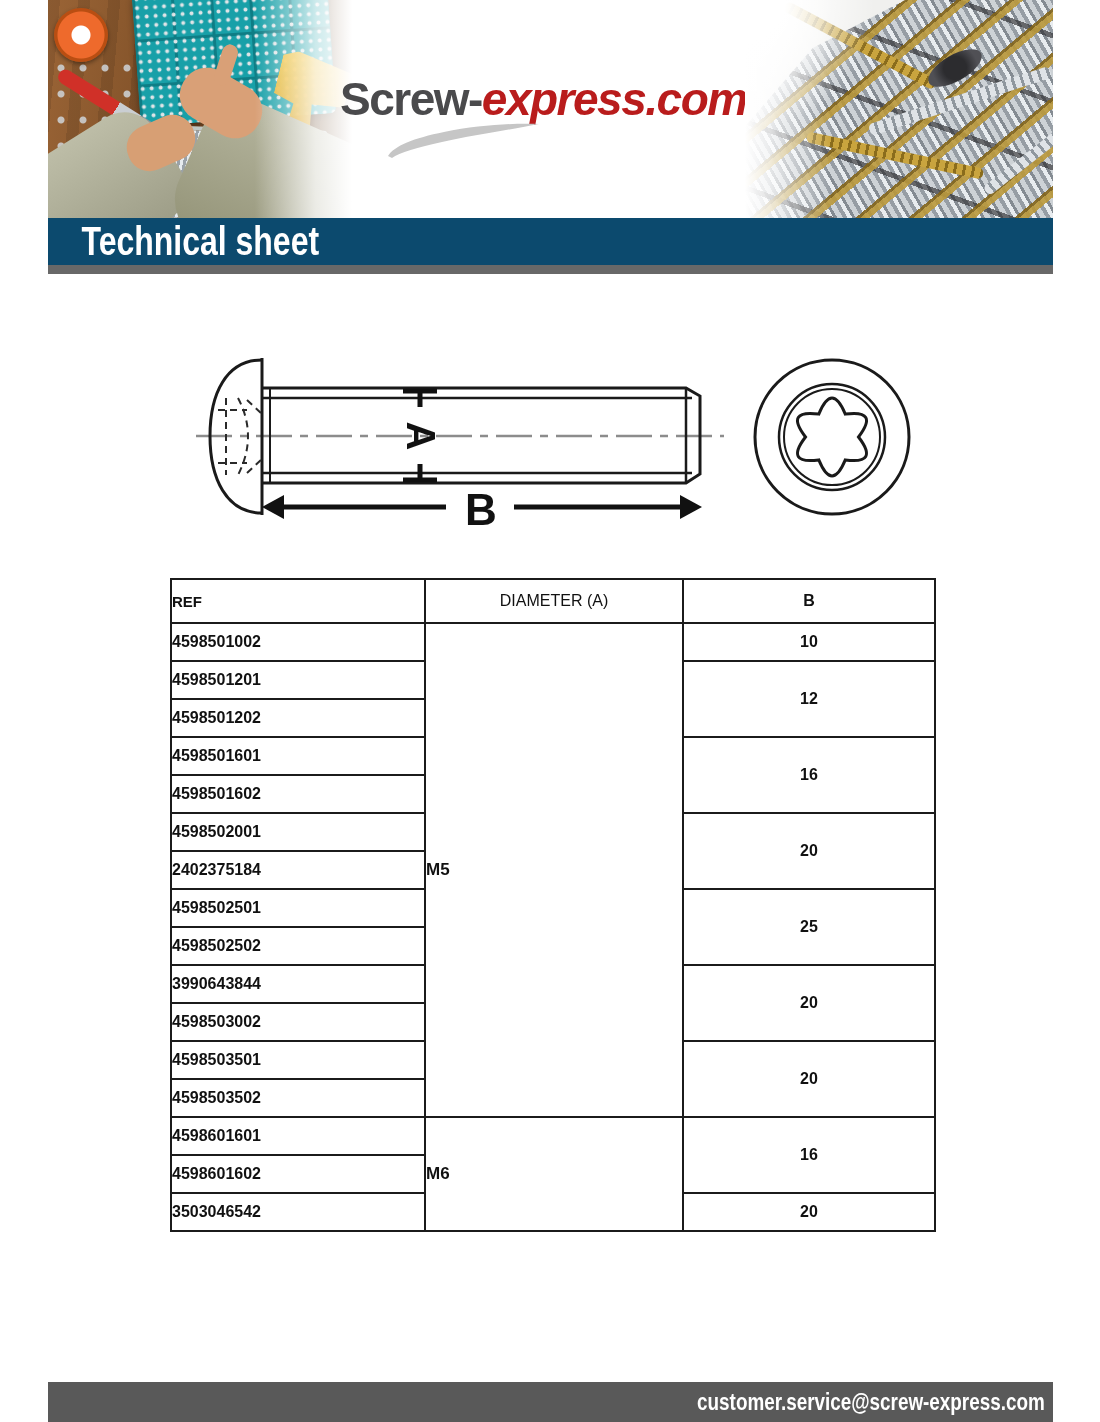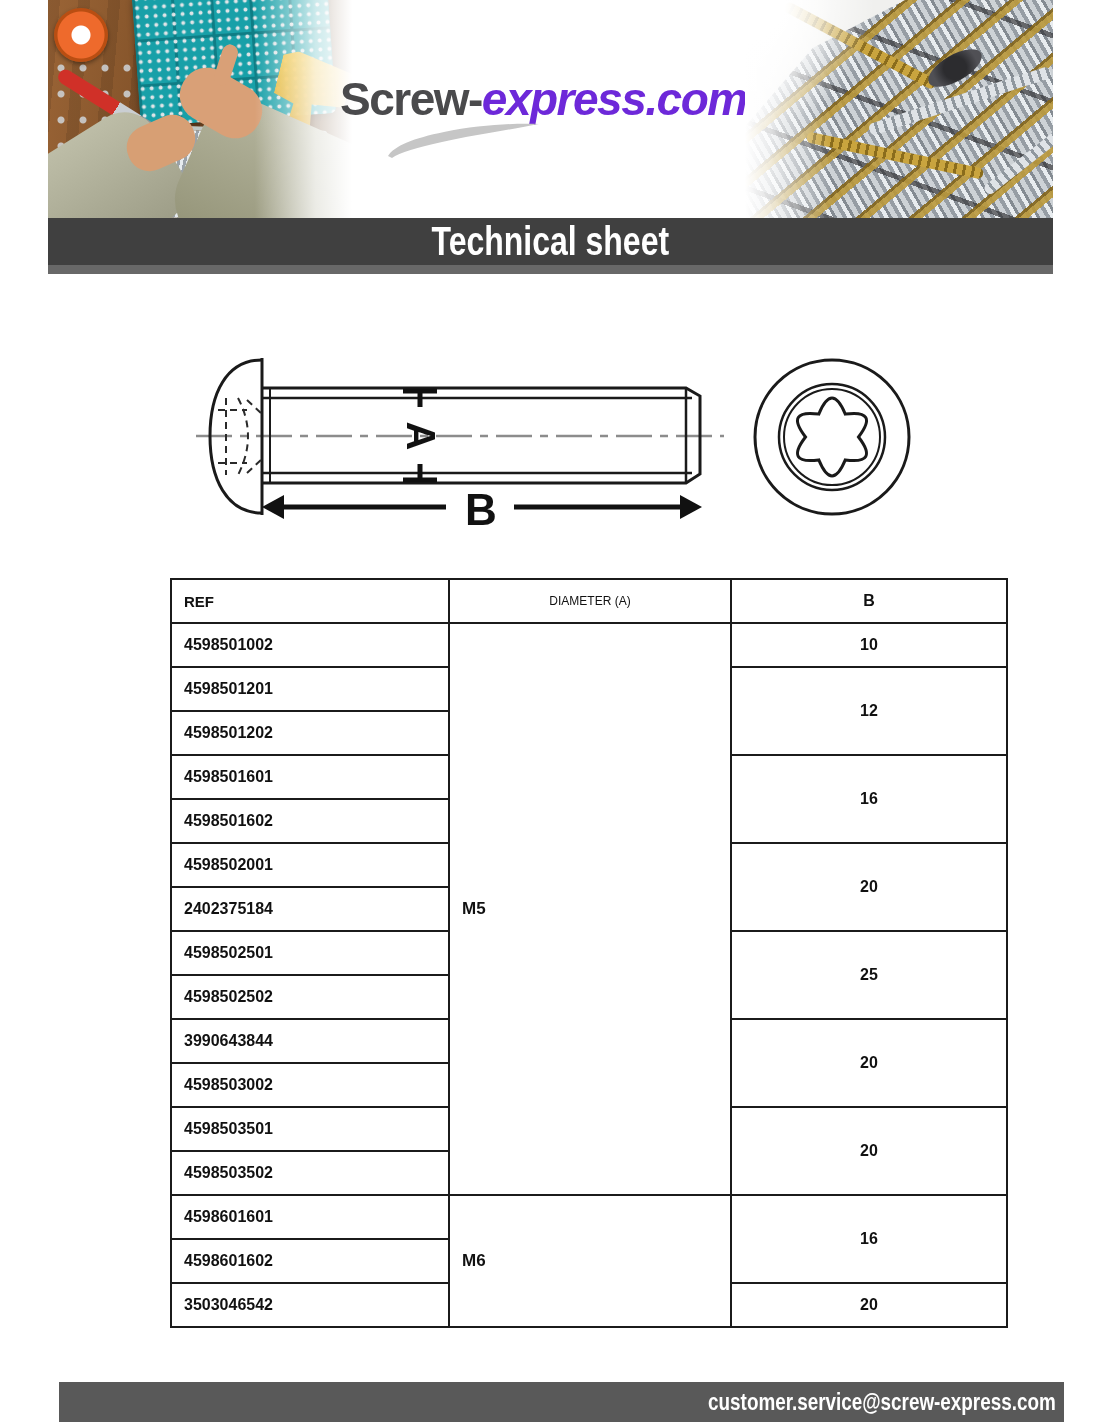--- a/index.html
+++ b/index.html
@@ -81,48 +81,48 @@
     background:repeating-linear-gradient(90deg,#dfe3e7 0 6px,#8f979e 6px 9px);}
   .pr-fade{left:0;top:0;width:100%;height:100%;
     background:
       radial-gradient(circle at 0% 0%,#fff 0 40px,rgba(255,255,255,.65) 80px,rgba(255,255,255,0) 130px),
       linear-gradient(90deg,#fff 0%,rgba(255,255,255,.8) 8%,rgba(255,255,255,0) 28%);}
 
   
   .logo{position:absolute;left:292px;top:72px;white-space:nowrap;
     font-size:46px;font-weight:bold;letter-spacing:-1.5px;}
   .logo .p1{color:#4a4a4c;}
-  .logo .p2{color:#6d28d9;font-style:italic;}
+  .logo .p2{color:#b91c1c;font-style:italic;}
   .swoosh{position:absolute;left:340px;top:118px;}
 
   
-  .banner{position:absolute;left:48px;top:218px;width:1005px;height:47px;background:#404040;
-    display:flex;align-items:center;justify-content:center;}
+  .banner{position:absolute;left:48px;top:218px;width:1005px;height:47px;background:#0c4a6e;
+    display:flex;align-items:center;justify-content:flex-start;}
   .banner-title{color:#fff;font-weight:bold;font-size:41px;line-height:1;
     transform:scaleX(.78);letter-spacing:0;}
   .banner-shadow{position:absolute;left:48px;top:265px;width:1005px;height:9px;background:#686868;}
 
   
   .drawing{position:absolute;left:170px;top:340px;}
 
   
   .spec-table{position:absolute;left:170px;top:578px;border-collapse:collapse;
     table-layout:fixed;width:758px;}
-  .spec-table th,.spec-table td{border:2px solid #1b1b1b;padding:12px;color:#111;}
+  .spec-table th,.spec-table td{border:2px solid #1b1b1b;padding:0;color:#111;}
   .spec-table thead tr{height:44px;}
   .spec-table tbody tr{height:38px;}
   .h-ref{width:252px;text-align:left;padding-left:10px;font-size:15px;font-weight:bold;}
-  .h-dia{width:256px;text-align:center;font-size:12px;font-weight:normal;}
+  .h-dia{width:256px;text-align:center;font-size:16px;font-weight:normal;}
   .h-b{width:250px;text-align:center;font-size:16px;font-weight:bold;}
   .c-ref{text-align:left;padding-left:10px;font-size:16px;font-weight:bold;}
   .c-dia{text-align:left;font-size:17px;font-weight:bold;}
   .c-b{text-align:center;font-size:16px;font-weight:bold;margin-top:9px;}
 
   
-  .footer{position:absolute;left:59px;top:1382px;width:1005px;height:40px;background:#595959;
+  .footer{position:absolute;left:48px;top:1382px;width:1005px;height:40px;background:#595959;
     display:flex;align-items:center;justify-content:flex-end;}
   .footer-email{color:#fff;font-weight:bold;font-size:23px;padding-right:10px;
     transform:scaleX(.82);transform-origin:right center;}
 </style>
 </head>
 <body>
 
 <div class="page">
 
   <div class="header">

